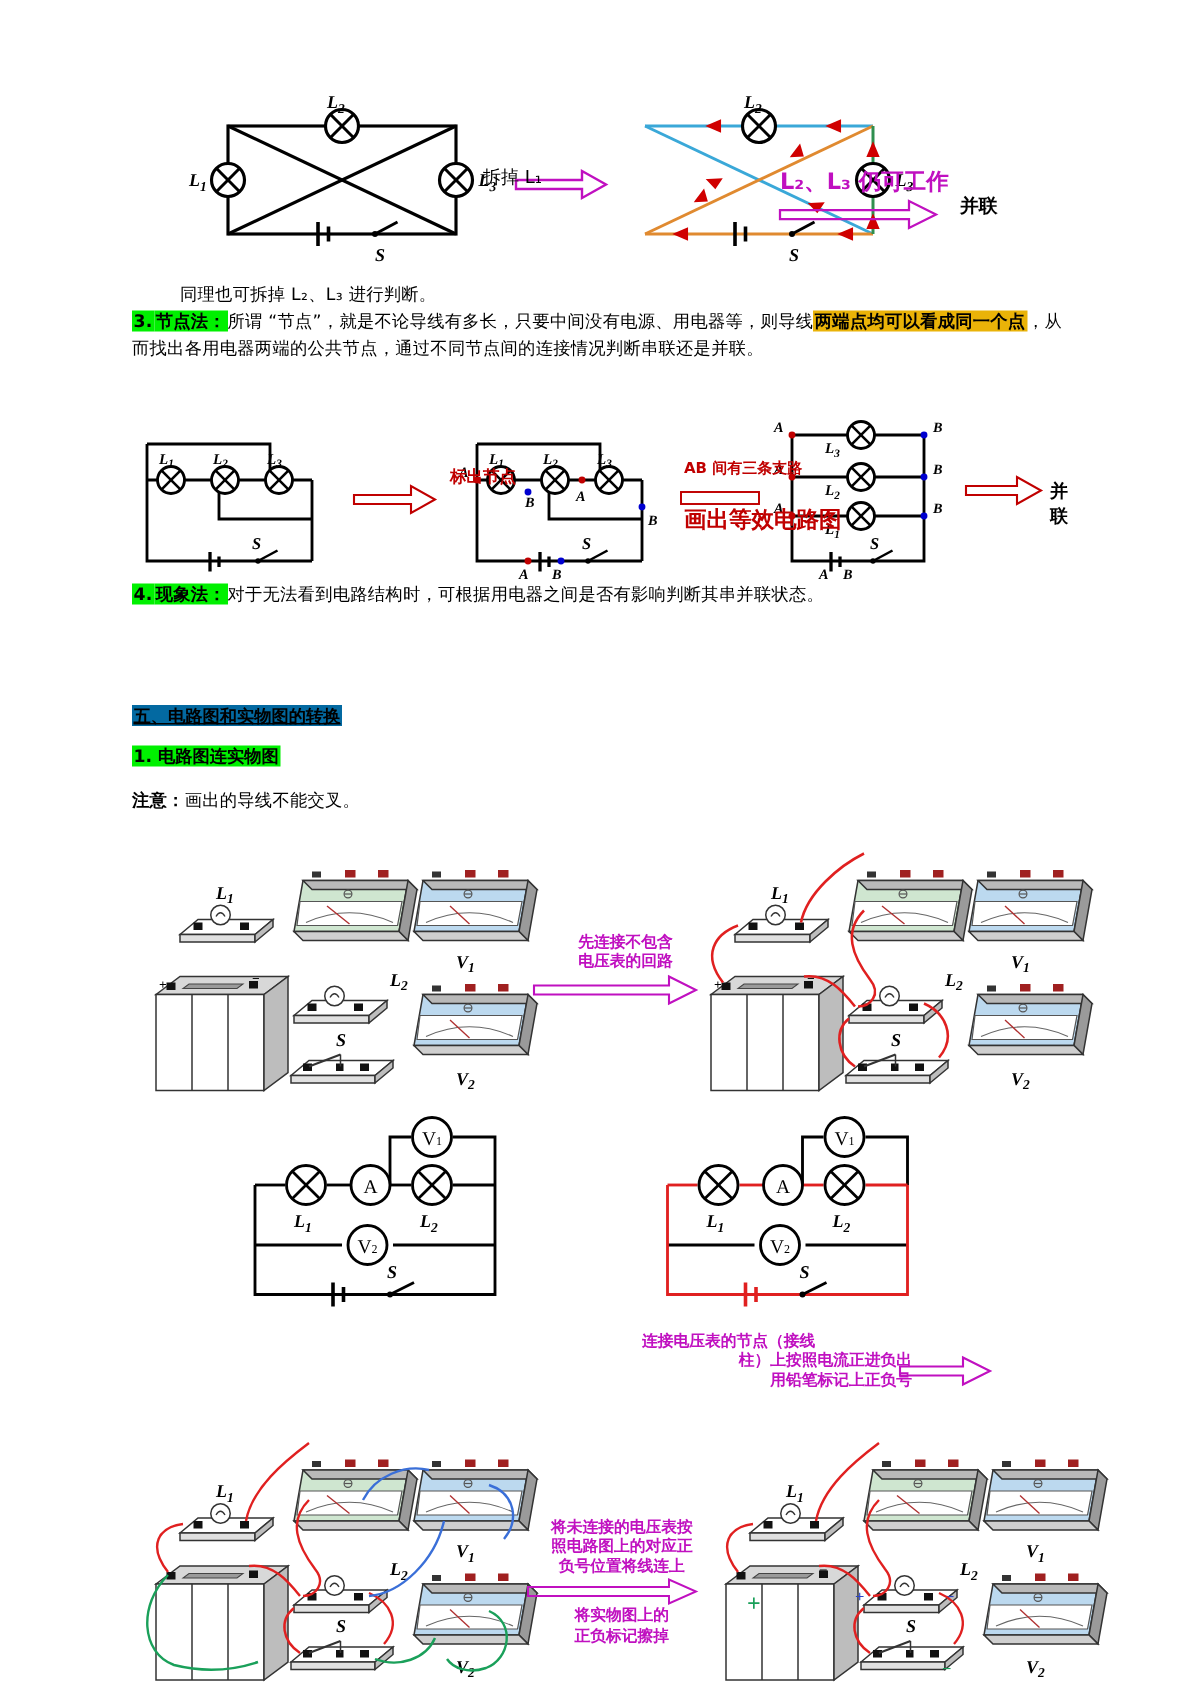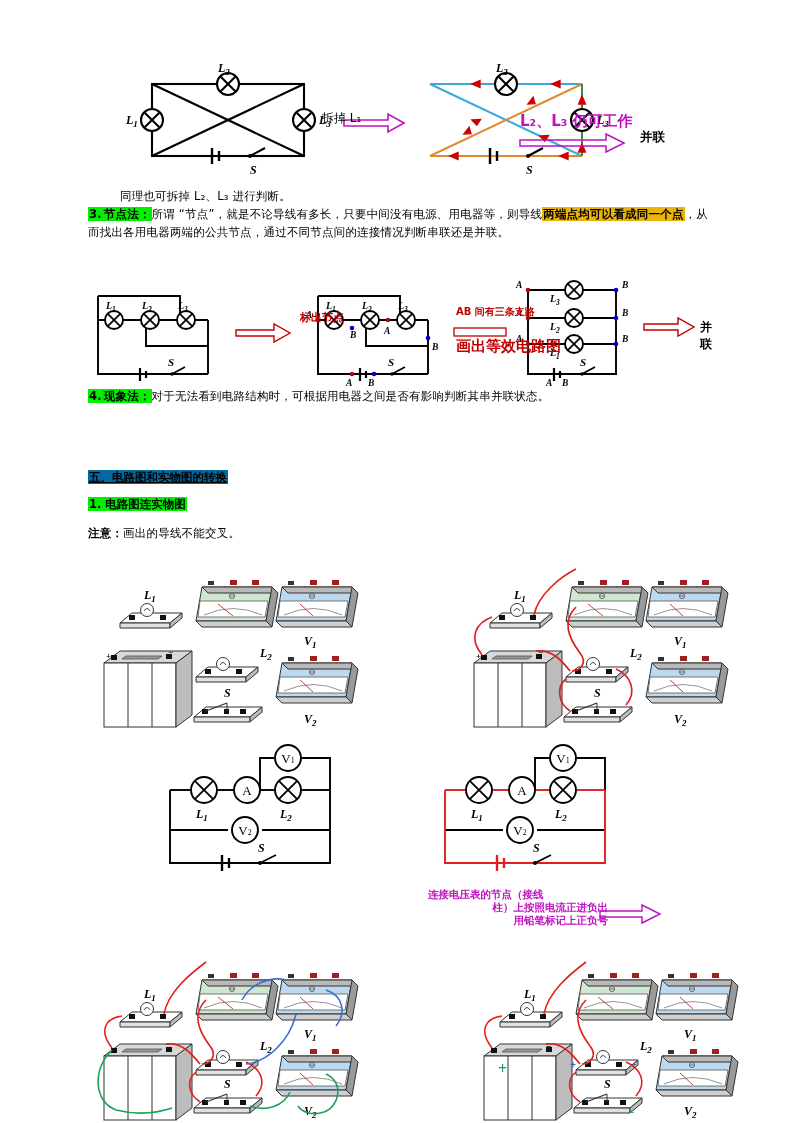--- a/index.html
+++ b/index.html
@@ -400,20 +400,27 @@
           <use href="#meterV" x="176" y="2"></use>
         </g>
       <text class="lbl" x="204" y="70" font-size="12">V<tspan font-size="9" dy="3">1</tspan></text>
       <g>
           <use href="#meterV" x="176" y="78"></use>
         </g>
       <text class="lbl" x="204" y="148" font-size="12">V<tspan font-size="9" dy="3">2</tspan></text>
     </svg>
   </div>
 
+  <div class="abs" style="left:356px;top:622px;width:122px;">
+    <div class="cn mag arrowtxt">先连接不包含</div>
+    <div class="cn mag arrowtxt">电压表的回路</div>
+    <svg width="120" height="18" style="margin-top:3px;">
+      <path d="M0 6 L90 6 L90 0 L108 9 L90 18 L90 12 L0 12 Z" fill="none" stroke="#c010c0" stroke-width="1.4"></path>
+    </svg>
+  </div>
 
   <div class="abs" style="left:470px;top:575px;">
     <svg width="250" height="160" viewBox="0 0 250 160">
       <g>
           <use href="#lampBase" x="20" y="34"></use>
         </g>
       <text class="lbl" x="44" y="24" font-size="12">L<tspan font-size="9" dy="3">1</tspan></text>
       <g>
           <use href="#batteryPack" x="4" y="66"></use>
         </g>
@@ -603,20 +610,30 @@
         <path d="M226 20 C244 26 246 44 236 56"></path>
       </g>
       <g fill="none" stroke="#1aa05a" stroke-width="1.6">
         <path d="M12 80 C-8 100 -6 132 16 140 C40 146 60 142 72 138"></path>
         <path d="M150 136 C166 142 184 136 190 122"></path>
         <path d="M226 104 C244 112 240 136 224 142 C212 146 202 142 198 136"></path>
       </g>
     </svg>
   </div>
 
+  <div class="abs" style="left:352px;top:1012px;width:125px;">
+    <div class="cn mag arrowtxt">将未连接的电压表按</div>
+    <div class="cn mag arrowtxt">照电路图上的对应正</div>
+    <div class="cn mag arrowtxt">负号位置将线连上</div>
+    <svg width="124" height="16" style="margin-top:2px;">
+      <path d="M0 5 L94 5 L94 0 L112 8 L94 16 L94 11 L0 11 Z" fill="none" stroke="#c010c0" stroke-width="1.3"></path>
+    </svg>
+    <div class="cn mag arrowtxt" style="margin-top:2px;">将实物图上的</div>
+    <div class="cn mag arrowtxt">正负标记擦掉</div>
+  </div>
 
   <div class="abs" style="left:480px;top:970px;">
     <svg width="250" height="150" viewBox="0 0 250 150">
       <g>
           <use href="#lampBase" x="20" y="38"></use>
         </g>
       <text class="lbl" x="44" y="28" font-size="12">L<tspan font-size="9" dy="3">1</tspan></text>
       <g>
           <use href="#batteryPack" x="4" y="64"></use>
         </g>

